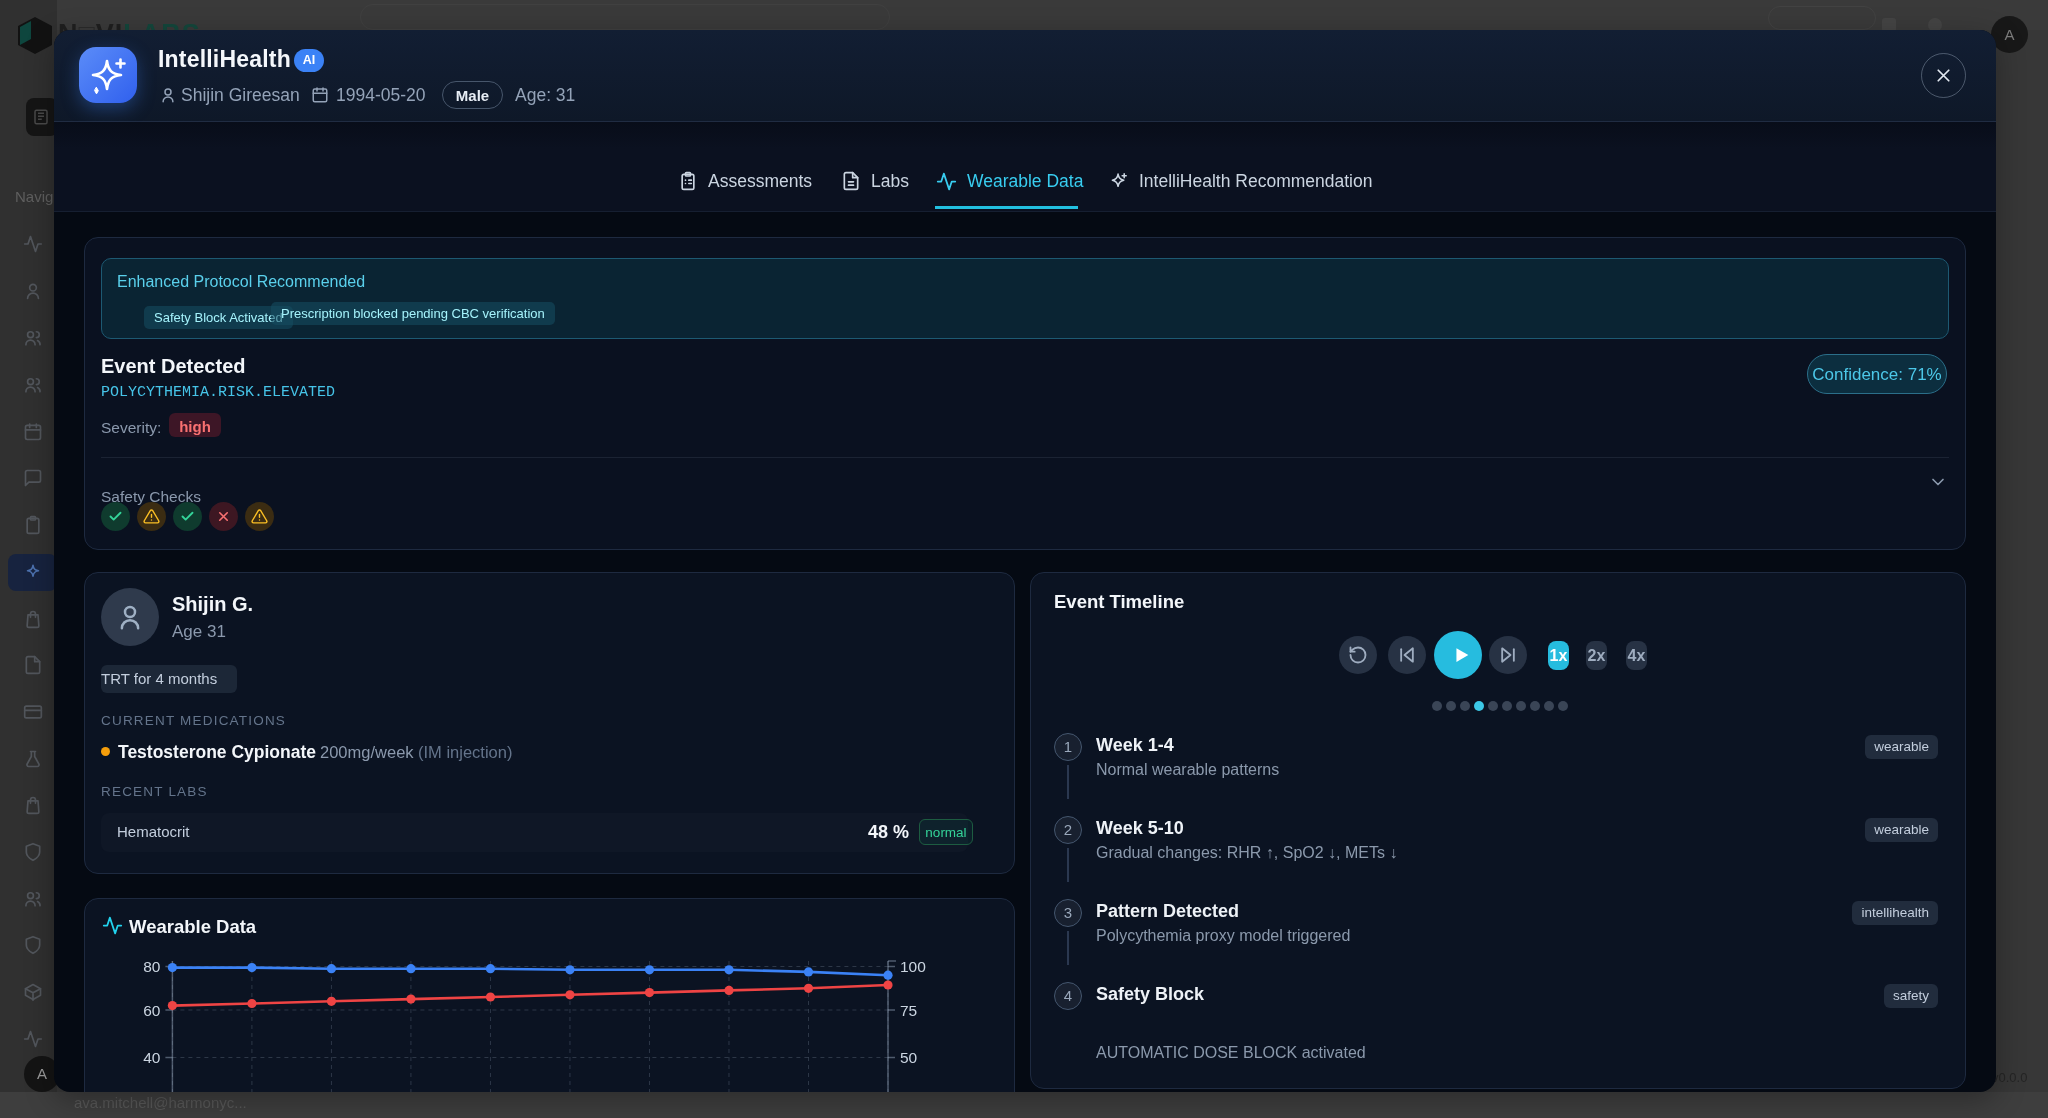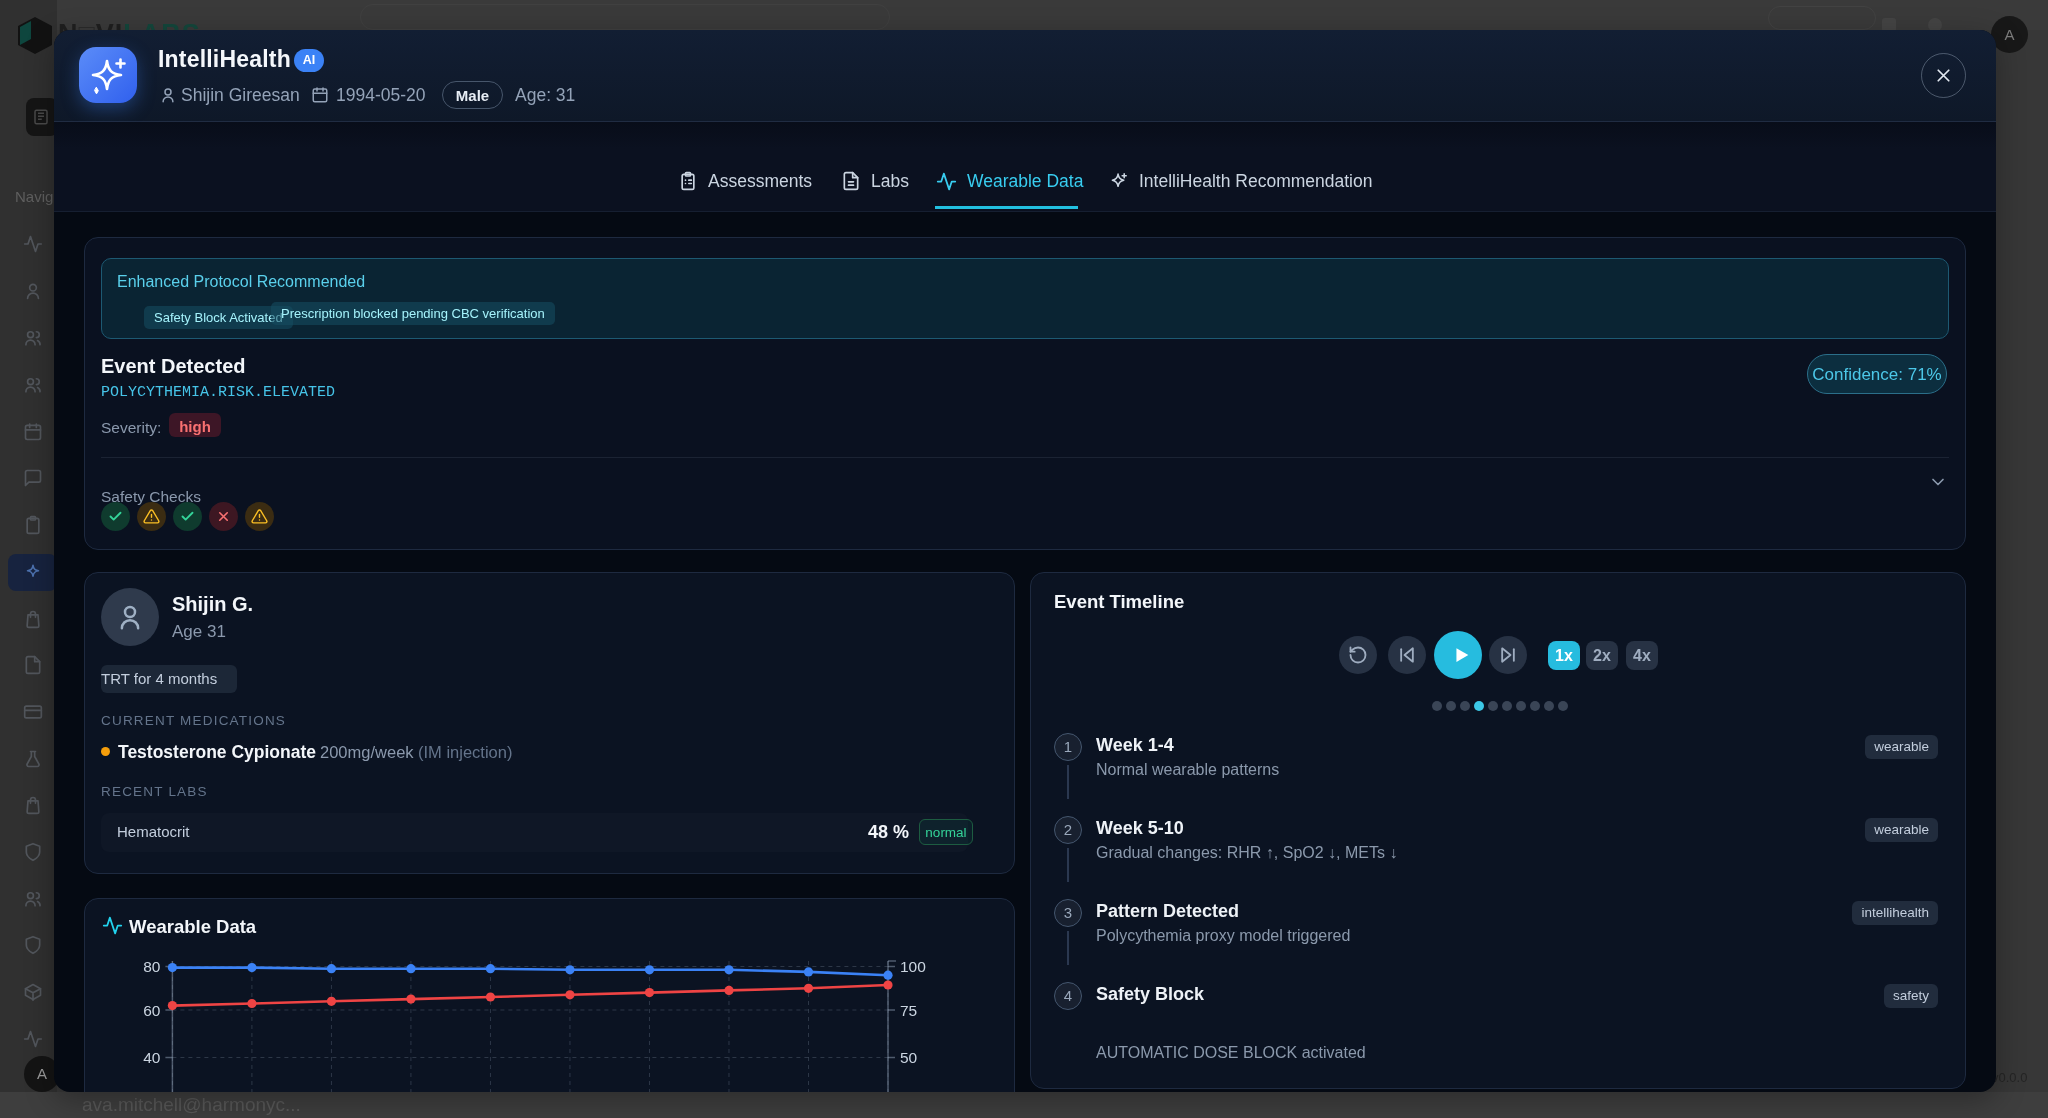--- a/index.html
+++ b/index.html
@@ -38,21 +38,21 @@
 
   
   .card { position:absolute; background:#0b1322; border:1px solid #1e2a40; border-radius:14px; }
 
   .chip-teal { background:rgba(22,78,99,.55); color:#a5f3fc; font-size:13px; border-radius:5px;
                padding:4px 10px; display:inline-block; }
   .seclabel { color:#8b99ad; font-size:15.5px; }
   .muted { color:#8b99ad; }
   .dim { color:#64748b; }
   .ico-circle { position:absolute; width:29px; height:29px; border-radius:50%; }
-  .spd { position:absolute; top:611px; width:32px; height:29px; border-radius:8px; background:#273244;
+  .spd { position:absolute; top:611px; width:21px; height:29px; border-radius:8px; background:#273244;
          color:#9fadc0; font-size:16px; font-weight:bold; text-align:center; line-height:29px; }
 
   .tl-num { position:absolute; width:28px; height:28px; border-radius:50%; border:1.5px solid #44566e;
             background:#18202f; color:#9aa8bb; font-size:15px; text-align:center; line-height:26px; }
   .tl-line { position:absolute; width:2px; background:#2b3850; }
   .tl-title { position:absolute; color:#eef2f7; font-size:18px; font-weight:bold; }
   .tl-desc { position:absolute; color:#8b99ac; font-size:16px; }
   .tl-chip { position:absolute; background:#212c3d; color:#c3cedd; font-size:13.5px; border-radius:6px;
              height:24px; line-height:24px; padding:0 9px; }
 </style>
@@ -146,21 +146,21 @@
     </svg>
     <svg class="abs" style="left:23px; top:982px;" width="20" height="20" viewBox="0 0 24 24" fill="none" stroke="#52565c" stroke-width="2" stroke-linecap="round" stroke-linejoin="round">
       <path d="M21 8l-9-5-9 5v8l9 5 9-5z"></path>
       <path d="M3 8l9 5 9-5M12 13v9"></path>
     </svg>
     <svg class="abs" style="left:23px; top:1029px;" width="20" height="20" viewBox="0 0 24 24" fill="none" stroke="#52565c" stroke-width="2" stroke-linecap="round" stroke-linejoin="round">
       <path d="M22 12h-4l-3 9L9 3l-3 9H2"></path>
     </svg>
   </div>
 <div class="abs" style="left:24px; top:1056px; width:36px; height:36px; border-radius:50%; background:#141414; color:#9a9a9a; font-size:15px; text-align:center; line-height:36px;">A</div>
-<div class="abs" style="left:74px; top:1094px; font-size:19px; color:#585858;margin-left:8px;">ava.mitchell@harmonyc...</div>
+<div class="abs" style="left:74px; top:1094px; font-size:15px; color:#585858;">ava.mitchell@harmonyc...</div>
 <div class="abs" style="left:1992px; top:1070px; font-size:13px; color:#252525;">v0.0.0</div>
 
 <div id="modal" class="abs">
 
   <div id="hdr" class="abs"></div>
   <div id="appicon" class="abs"></div>
   <svg class="abs" style="left:25px; top:17px;" width="58" height="56" viewBox="0 0 58 56" fill="none" stroke="#ffffff" stroke-width="2.6" stroke-linejoin="round" stroke-linecap="round">
     <path d="M28 14 C29.2 23.4 32.6 26.8 42 28 C32.6 29.2 29.2 32.6 28 42 C26.8 32.6 23.4 29.2 14 28 C23.4 26.8 26.8 23.4 28 14 Z"></path>
     <path d="M41.5 12.5v8 M37.5 16.5h8"></path>
     <path d="M17.5 40.5l1.8 3.2-1.8 3.2-1.8-3.2z" fill="#fff" stroke-width="1"></path>

